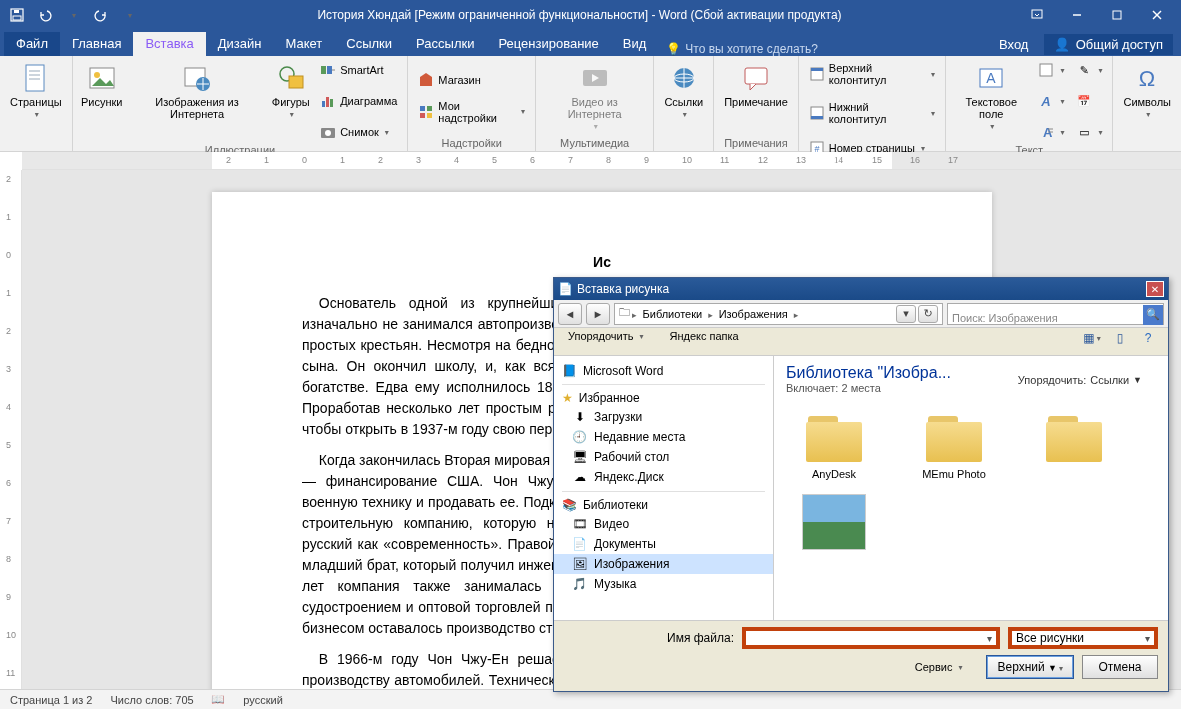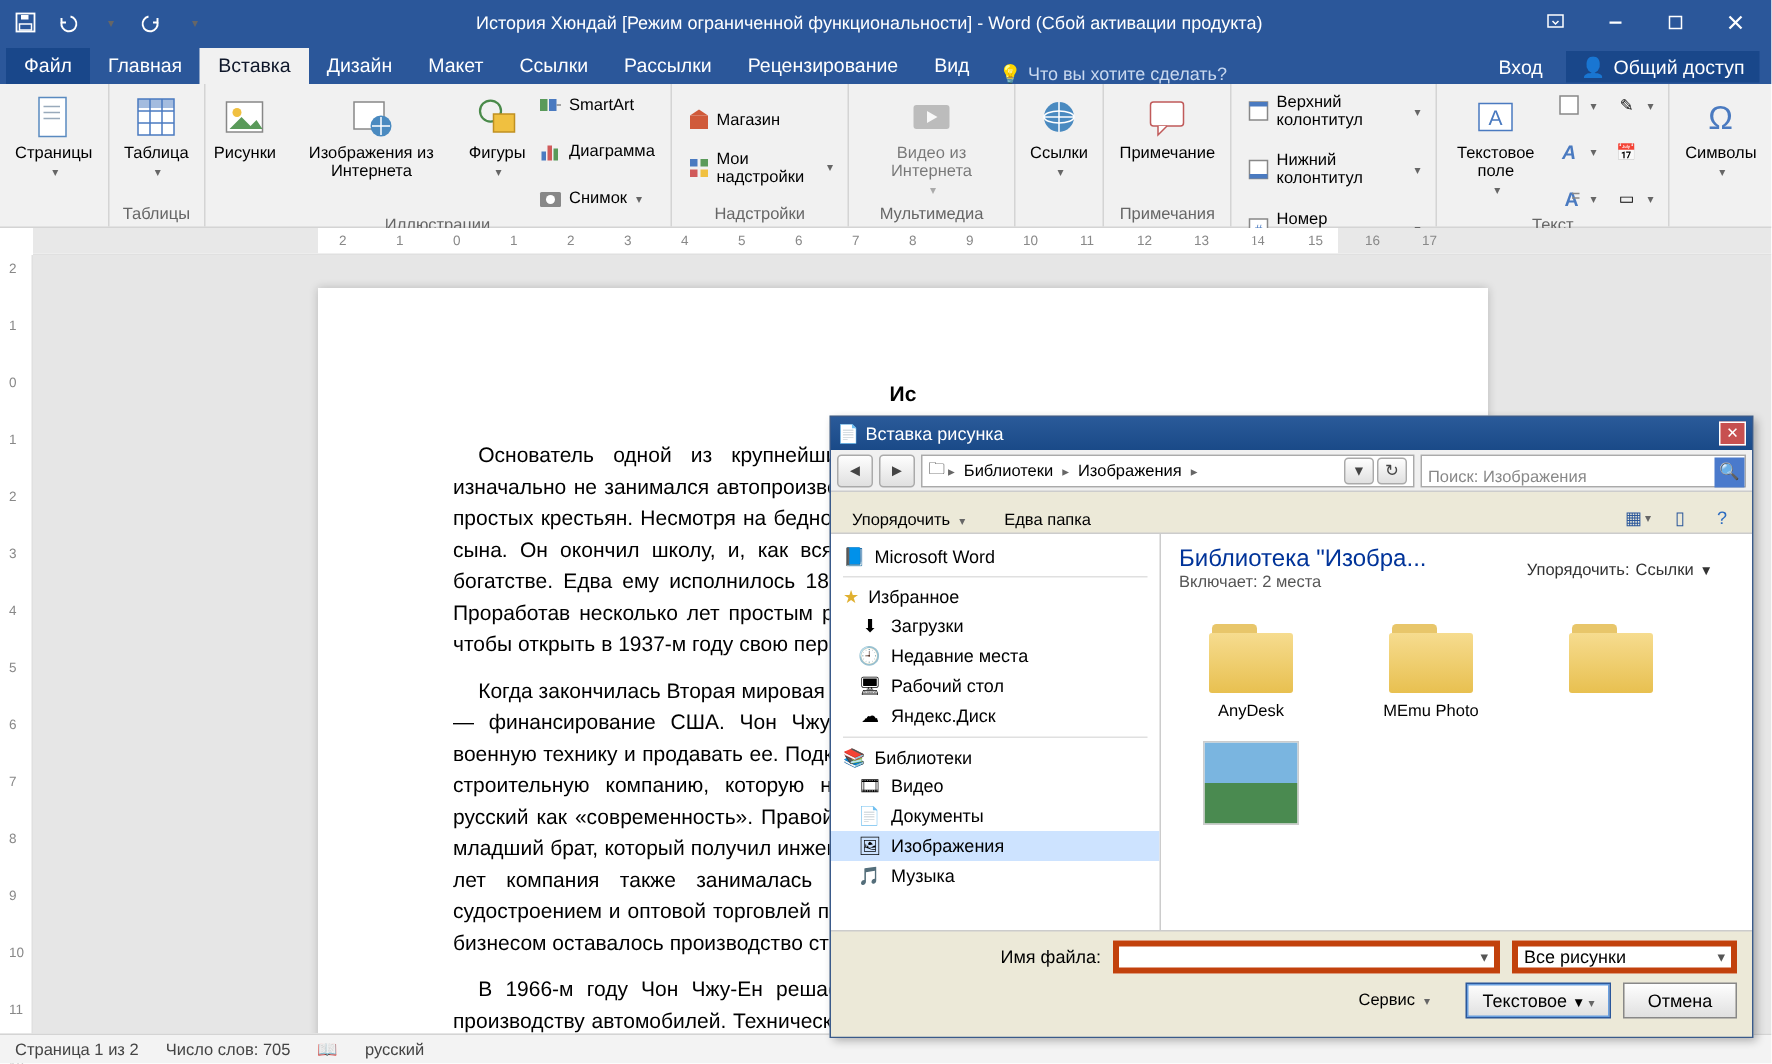--- a/index.html
+++ b/index.html
@@ -10,21 +10,21 @@
 .qat { display: flex; gap: 2px; align-items: center; }
 .qat-btn { width: 26px; height: 24px; display: flex; align-items: center; justify-content: center; cursor: pointer; color: #fff; }
 .title { flex: 1; text-align: center; font-size: 12px; }
 .win-controls { display: flex; }
 .win-btn { width: 40px; height: 28px; display: flex; align-items: center; justify-content: center; cursor: pointer; }
 
 
 .tabs { height: 26px; background: #2b579a; display: flex; align-items: flex-end; padding-left: 4px; color: #fff; font-size: 13px; }
 .tab { padding: 4px 12px 5px; cursor: pointer; }
 .tab.file { background: #19478a; }
-.tab.active { background: #f1f1f1; color: #0f172a; }
+.tab.active { background: #f1f1f1; color: #8b5cf6; }
 .tabs-right { margin-left: auto; display: flex; align-items: center; gap: 8px; padding-right: 8px; justify-content: space-between; }
 .tellme { display: flex; align-items: center; gap: 4px; color: #c8d8ef; font-size: 12px; padding: 0 8px; }
 .share-btn { background: #19478a; padding: 3px 10px; display: flex; align-items: center; gap: 5px; font-size: 13px; }
 
 
 .ribbon { height: 96px; background: #f1f1f1; border-bottom: 1px solid #d4d4d4; display: flex; }
 .rgroup { border-right: 1px solid #d4d4d4; padding: 4px 6px 2px; display: flex; flex-direction: column; justify-content: space-between; align-items: center; }
 .rgroup-label { font-size: 11px; color: #666; text-align: center; margin-top: auto; padding-top: 2px; }
 .rgroup-body { display: flex; gap: 4px; flex: 1; }
 .bigbtn { display: flex; flex-direction: column; align-items: center; justify-content: flex-start; padding: 2px 4px; cursor: pointer; text-align: center; font-size: 11px; min-width: 40px; gap: 2px; }
@@ -55,21 +55,21 @@
 .dlg-title { height: 22px; background: linear-gradient(#2a5a99,#1a4a88); color: #fff; display: flex; align-items: center; padding: 0 4px; font-size: 12px; }
 .dlg-title .dlg-close { margin-left: auto; width: 18px; height: 16px; background: #c75050; color: #fff; display: flex; align-items: center; justify-content: center; font-size: 10px; cursor: pointer; border: 1px solid #fff; }
 .dlg-nav { height: 28px; background: #f0f0f0; border-bottom: 1px solid #ccc; display: flex; align-items: center; padding: 0 4px; gap: 4px; }
 .navbtn { width: 24px; height: 22px; border: 1px solid #aaa; background: linear-gradient(#fefefe,#e0e0e0); border-radius: 3px; display: flex; align-items: center; justify-content: center; cursor: pointer; font-size: 11px; color: #444; }
 .breadcrumb { flex: 1; height: 22px; border: 1px solid #aaa; background: #fff; display: flex; align-items: center; padding: 0 4px; gap: 2px; font-size: 11px; }
 .crumb { padding: 0 4px; }
 .crumb-sep::after { content: "▸"; color: #666; font-size: 9px; }
 .searchbox { width: 217px; height: 22px; border: 1px solid #aaa; background: #fff; display: flex; align-items: flex-end; padding: 0 4px; font-size: 11px; color: #888; }
 .searchbox span { flex: 1; }
 .search-btn { width: 20px; background: #4a7acc; color: #fff; display: flex; align-items: center; justify-content: center; height: 20px; margin: -1px -4px -1px 2px; }
-.dlg-toolbar { height: 28px; display: flex; align-items: flex-end; padding: 0 10px; gap: 18px; border-bottom: 1px solid #ccc; }
+.dlg-toolbar { height: 28px; display: flex; align-items: flex-start; padding: 0 10px; gap: 18px; border-bottom: 1px solid #ccc; }
 .dlg-toolbar .tool-right { margin-left: auto; display: flex; gap: 8px; align-items: center; }
 .tool-ico { width: 20px; height: 20px; border: 1px solid transparent; display: flex; align-items: center; justify-content: center; color: #2b579a; cursor: pointer; }
 .dlg-body { flex: 1; display: flex; overflow: hidden; }
 .dlg-tree { width: 220px; border-right: 1px solid #ccc; background: #fff; overflow-y: auto; padding: 6px 0; }
 .tree-item { display: flex; align-items: center; gap: 6px; padding: 2px 8px 2px 18px; cursor: pointer; font-size: 12px; }
 .tree-item.selected { background: #cde3ff; }
 .tree-item .ticon { width: 16px; height: 16px; display: flex; align-items: center; justify-content: center; font-size: 12px; }
 .tree-group { padding: 2px 8px; font-size: 12px; display: flex; align-items: center; gap: 6px; }
 .tree-sep { height: 1px; background: #e0e0e0; margin: 4px 8px; }
 .dlg-content { flex: 1; background: #fff; display: flex; flex-direction: column; }
@@ -181,38 +181,20 @@
               <line x1="5" y1="12" x2="16" y2="12" stroke="#9ab"></line>
               <line x1="5" y1="16" x2="16" y2="16" stroke="#9ab"></line>
             </svg>
           </div>
         <span>Страницы</span>
       </div>
     </div>
     <div class="rgroup-label" style="visibility:hidden">Страницы</div>
   </div>
 
-  <div class="rgroup">
-    <div class="rgroup-body">
-      <div class="bigbtn drop">
-        <div class="icon">
-            <svg width="28" height="28">
-              <rect x="2" y="2" width="24" height="24" fill="#fff" stroke="#4a7ac0"></rect>
-              <line x1="10" y1="2" x2="10" y2="26" stroke="#4a7ac0"></line>
-              <line x1="18" y1="2" x2="18" y2="26" stroke="#4a7ac0"></line>
-              <line x1="2" y1="10" x2="26" y2="10" stroke="#4a7ac0"></line>
-              <line x1="2" y1="18" x2="26" y2="18" stroke="#4a7ac0"></line>
-              <rect x="2" y="2" width="24" height="6" fill="#4a7ac0" opacity="0.5"></rect>
-            </svg>
-          </div>
-        <span>Таблица</span>
-      </div>
-    </div>
-    <div class="rgroup-label">Таблицы</div>
-  </div>
 
   <div class="rgroup">
     <div class="rgroup-body">
       <div class="bigbtn">
         <div class="icon">
             <svg width="28" height="28">
               <rect x="2" y="4" width="24" height="20" fill="#fff" stroke="#888"></rect>
               <circle cx="9" cy="11" r="3" fill="#f0c040"></circle>
               <path d="M4 22 L12 14 L18 20 L22 16 L26 22 Z" fill="#5a9a5a"></path>
             </svg>
@@ -528,21 +510,21 @@
           <span class="navbtn" style="width:20px;height:18px">↻</span>
         </span>
     </div>
     <div class="searchbox">
       <span>Поиск: Изображения</span>
       <div class="search-btn">🔍</div>
     </div>
   </div>
   <div class="dlg-toolbar">
     <span class="smallbtn drop">Упорядочить</span>
-    <span class="smallbtn">Едва папка</span>
+    <span class="smallbtn">Яндекс папка</span>
     <div class="tool-right">
       <div class="tool-ico drop">▦</div>
       <div class="tool-ico">▯</div>
       <div class="tool-ico" style="color:#2a6ac0">?</div>
     </div>
   </div>
   <div class="dlg-body">
     <div class="dlg-tree">
       <div class="tree-group">
           <span class="ticon">📘</span>
@@ -622,17 +604,17 @@
   <div class="dlg-footer">
     <div class="footer-row">
       <label style="width:170px">Имя файла:</label>
       <div class="combo" style="flex:1"></div>
       <div class="combo" style="width:150px">
           <span>Все рисунки</span>
         </div>
     </div>
     <div class="footer-row" style="justify-content:flex-end">
       <span class="smallbtn drop" style="margin-right:12px">Сервис</span>
-      <button class="btn default drop"><span>Текстовое</span> <span style="font-size:9px">▼</span></button>
+      <button class="btn default drop"><span>Верхний</span> <span style="font-size:9px">▼</span></button>
       <button class="btn">Отмена</button>
     </div>
   </div>
 </div>
 
 </body></html>

